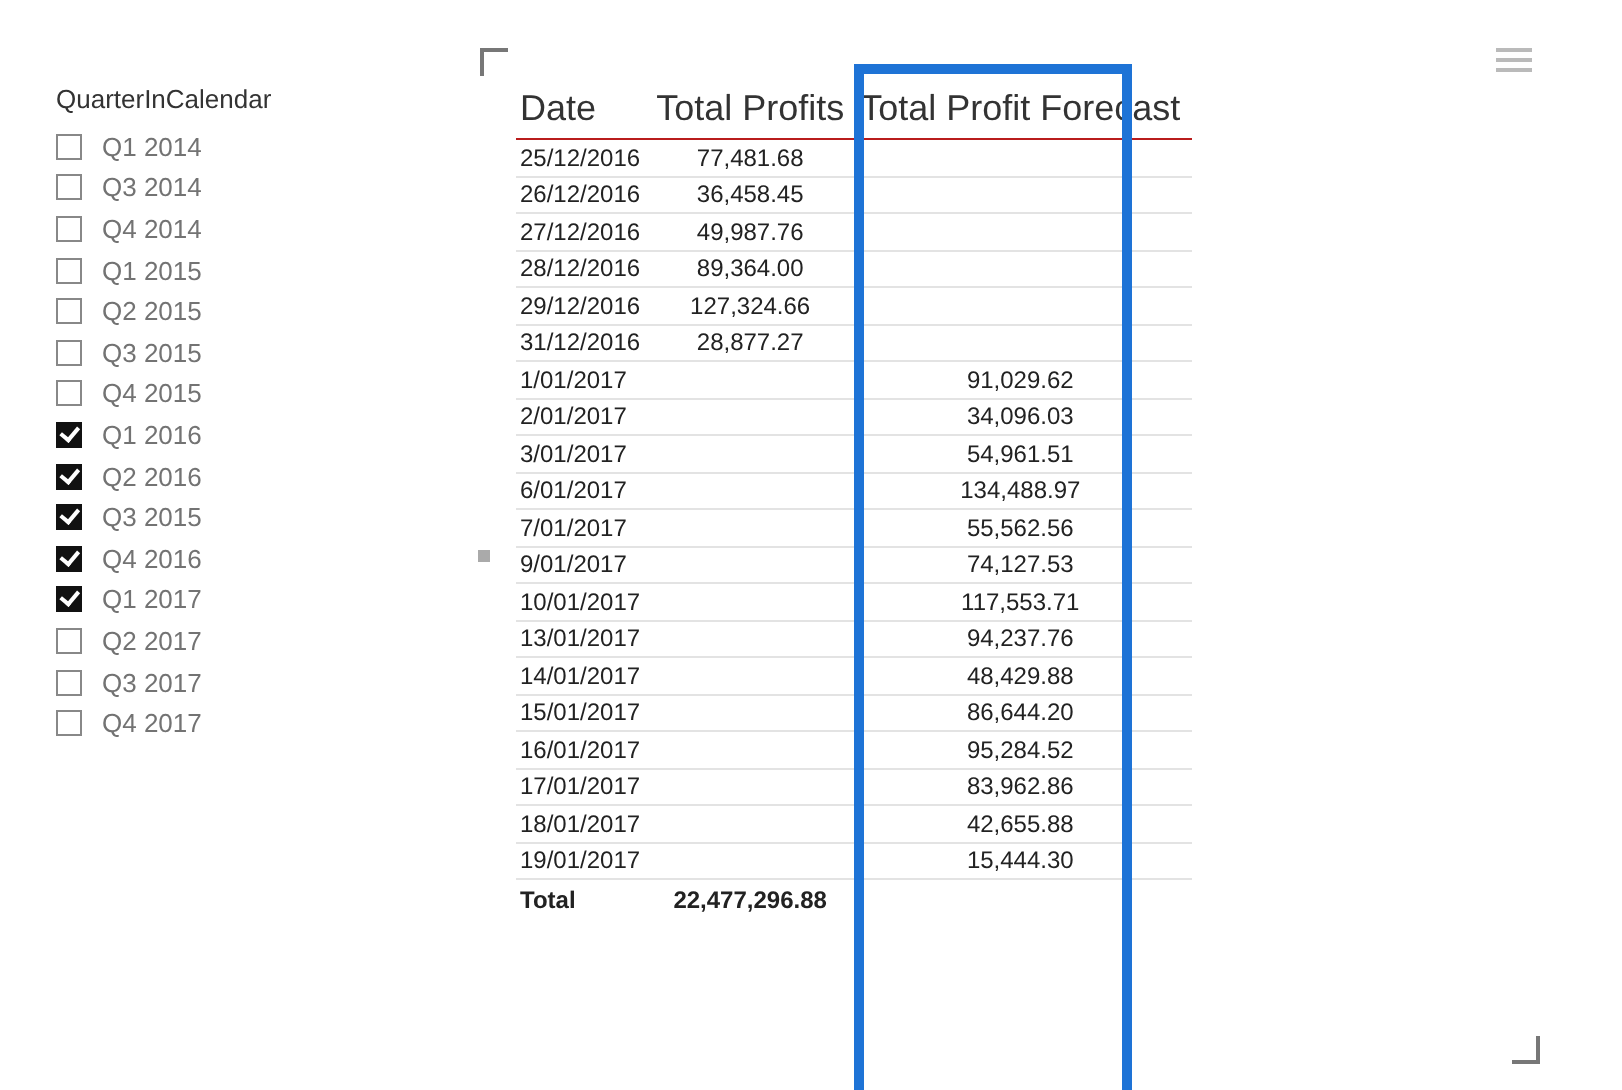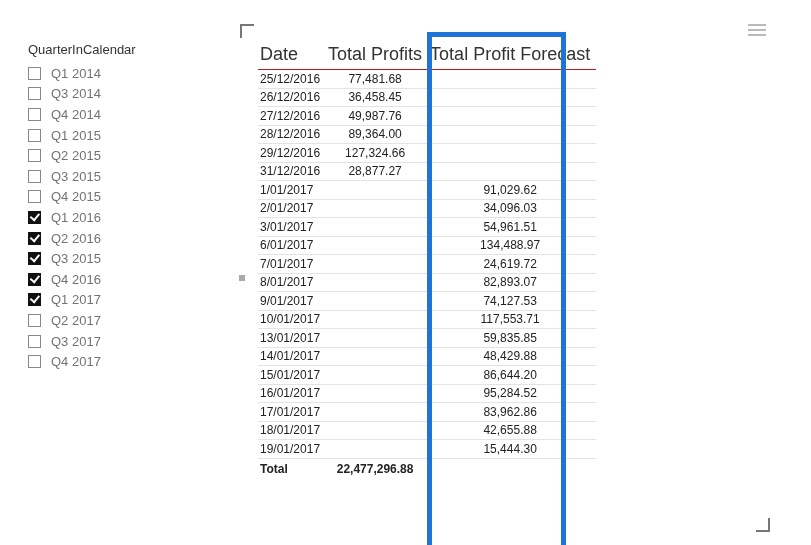--- a/index.html
+++ b/index.html
@@ -288,41 +288,36 @@
               <td class="num">54,961.51</td>
             </tr>
             <tr>
               <td>6/01/2017</td>
               <td class="num"></td>
               <td class="num">134,488.97</td>
             </tr>
             <tr>
               <td>7/01/2017</td>
               <td class="num"></td>
-              <td class="num">24,619.72</td>
-            </tr>
-            <tr>
-              <td>8/01/2017</td>
-              <td class="num"></td>
-              <td class="num">82,893.07</td>
+              <td class="num">55,562.56</td>
             </tr>
             <tr>
               <td>9/01/2017</td>
               <td class="num"></td>
               <td class="num">74,127.53</td>
             </tr>
             <tr>
               <td>10/01/2017</td>
               <td class="num"></td>
               <td class="num">117,553.71</td>
             </tr>
             <tr>
               <td>13/01/2017</td>
               <td class="num"></td>
-              <td class="num">59,835.85</td>
+              <td class="num">94,237.76</td>
             </tr>
             <tr>
               <td>14/01/2017</td>
               <td class="num"></td>
               <td class="num">48,429.88</td>
             </tr>
             <tr>
               <td>15/01/2017</td>
               <td class="num"></td>
               <td class="num">86,644.20</td>

